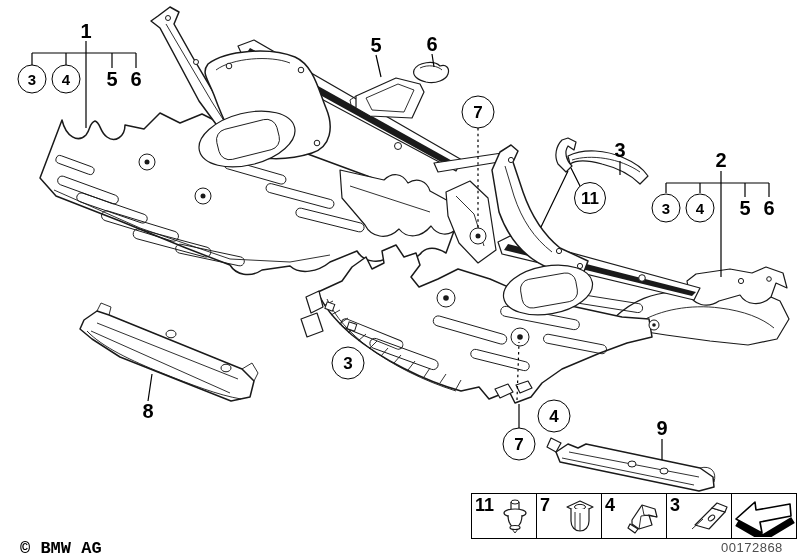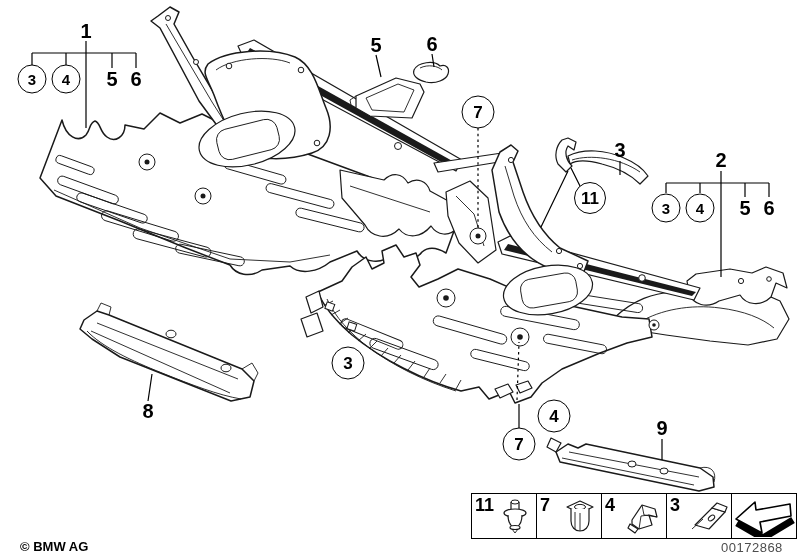--- a/index.html
+++ b/index.html
@@ -24,21 +24,21 @@
   .d30{width:30px;height:30px;}
   .d31{width:31px;height:31px;}
   
   .legend{position:absolute;left:471px;top:493px;width:326px;height:46px;
           border:1.3px solid #000;display:flex;box-sizing:border-box;background:#fff;}
   .cell{flex:1;position:relative;border-left:1.3px solid #000;}
   .cell:first-child{border-left:none;}
   .cell .cnum{position:absolute;left:3px;top:2px;font-size:18px;font-weight:bold;color:#000;line-height:1;}
   .cell svg{position:absolute;right:1px;top:1px;}
   .cell.arrow svg{right:1px;top:1px;}
-  .copyright{position:absolute;left:20px;top:539px;font-size:13px;font-weight:bold;color:#000;}
+  .copyright{position:absolute;left:20px;top:539px;font-size:17px;font-weight:bold;color:#000;font-family:Liberation Mono, monospace;}
   .partnum{position:absolute;left:721px;top:540px;font-size:13px;color:#4d4d4d;letter-spacing:.5px;text-align:right;}
 </style>
 </head>
 <body>
 
 <div class="canvas">
 
   <svg class="art" width="799" height="559" viewBox="0 0 799 559">
 
     <g>

